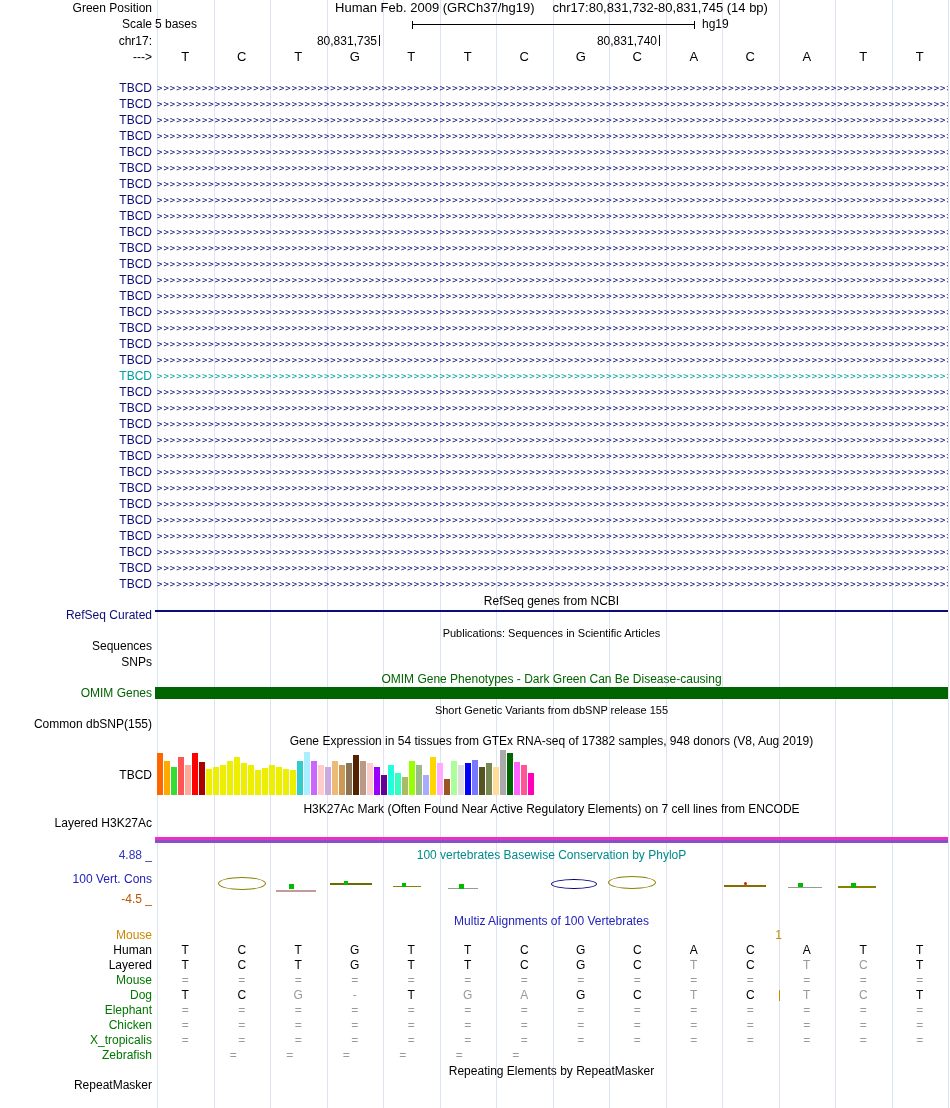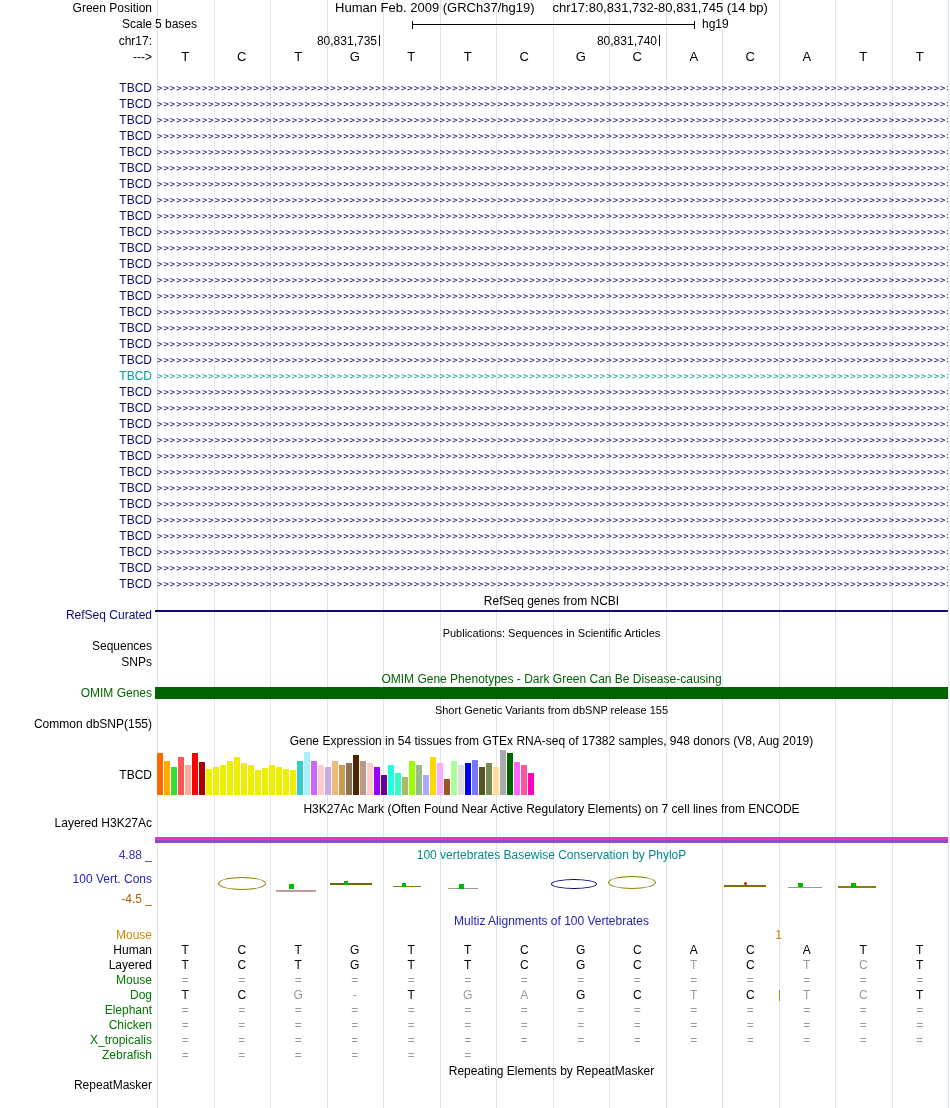--- a/index.html
+++ b/index.html
@@ -457,21 +457,21 @@
           <span style="color: var(--dim-gray);">=</span>
           <span style="color: var(--dim-gray);">=</span>
           <span style="color: var(--dim-gray);">=</span>
           <span style="color: var(--dim-gray);">=</span>
           <span style="color: var(--dim-gray);">=</span>
           <span style="color: var(--dim-gray);">=</span>
           <span style="color: var(--dim-gray);">=</span>
           <span style="color: var(--dim-gray);">=</span>
         </div>
       </div>
-      <div class="alnrow" style="top: 1048px;">
+      <div class="alnrow" style="top: 1048px; gap: 48px;">
         <span class="alabel" style="color: var(--species-green);">Zebrafish</span>
         <div class="acells">
           <span style="color: var(--dim-gray);">=</span>
           <span style="color: var(--dim-gray);">=</span>
           <span style="color: var(--dim-gray);">=</span>
           <span style="color: var(--dim-gray);">=</span>
           <span style="color: var(--dim-gray);">=</span>
           <span style="color: var(--dim-gray);">=</span>
           <span style="color: rgb(0, 0, 0);"></span>
           <span style="color: rgb(0, 0, 0);"></span>

